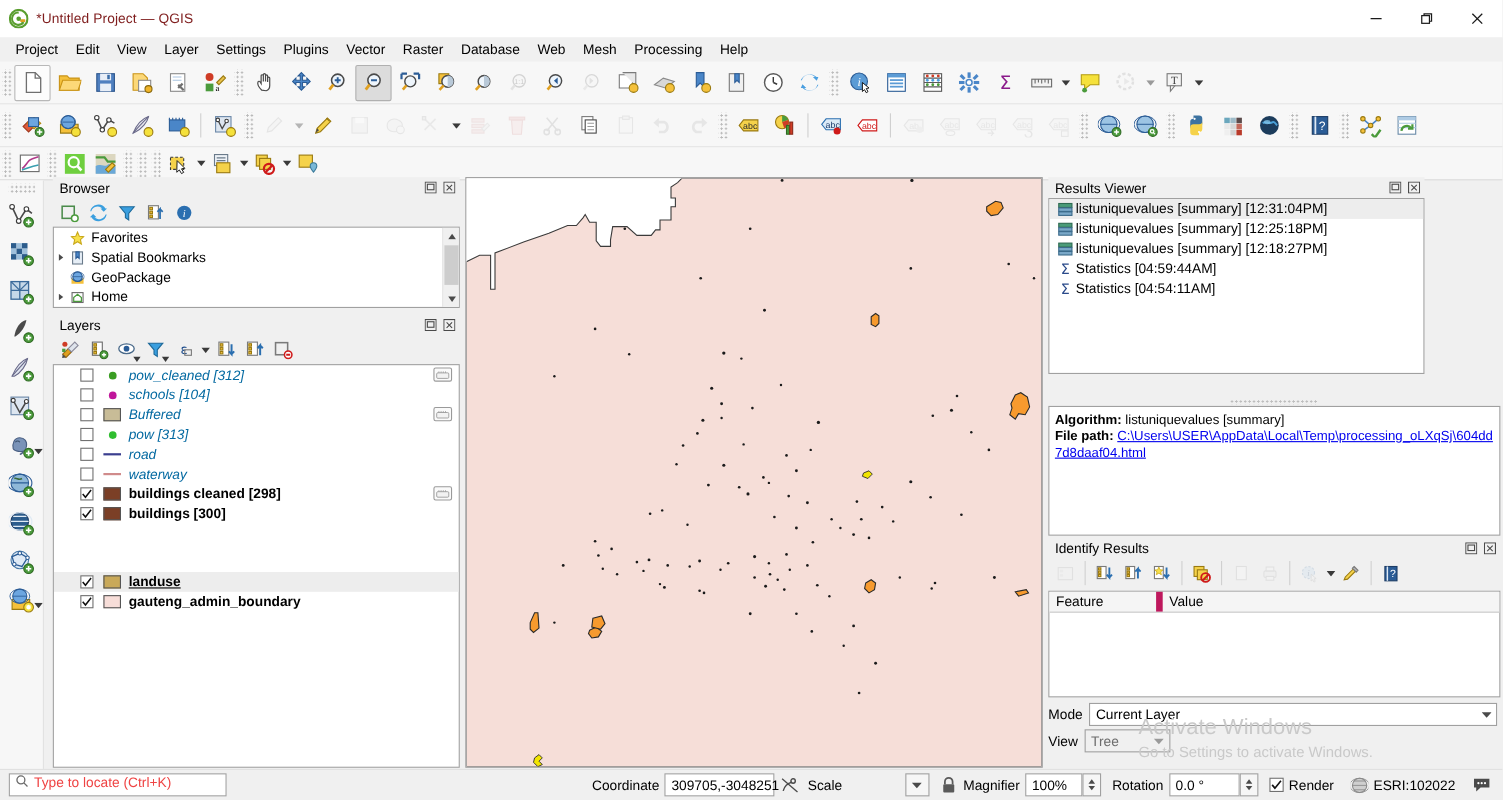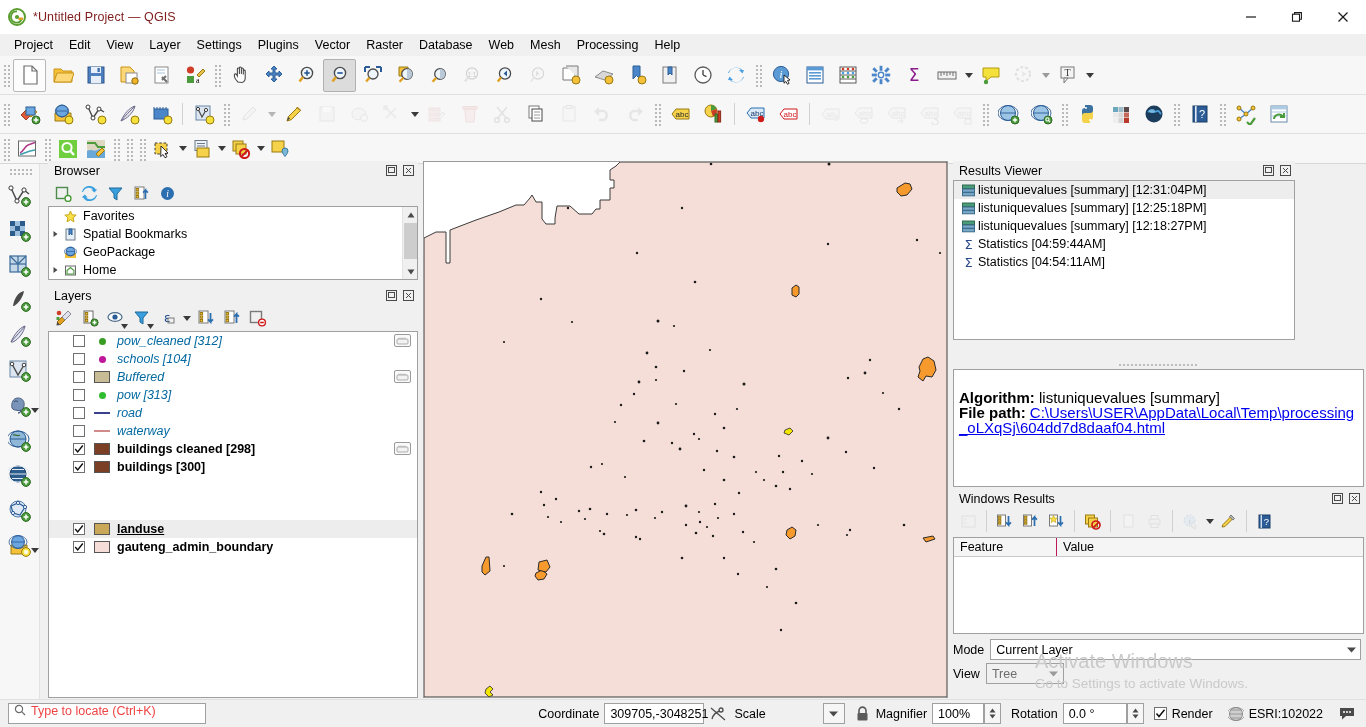--- a/index.html
+++ b/index.html
@@ -128,32 +128,32 @@
                 border: 1px solid #9a9a9a; background: #fff; overflow: hidden; }
   #canvas { width: 100%; height: 100%; display: block; }
 
   
   #results { left: 953px; top: 161px; width: 342px; height: 326px; }
   #results .listbox { height: 160px; }
   .res-row { display: flex; align-items: center; height: 18px; padding-left: 4px; font-size: 12.5px;}
   .res-row.sel { background: #ededed; }
   .res-ico { width: 20px; display:flex; align-items:center; justify-content:center; flex: 0 0 auto;}
   #res-detail { position: absolute; left: 0; top: 208px; width: 411px; height: 118px;
-                background: #fff; border: 1px solid #a0a0a0; padding: 20px 5px; font-size: 15px; line-height: 15px;
+                background: #fff; border: 1px solid #a0a0a0; padding: 4px 5px; font-size: 12px; line-height: 15px;
                 word-break: break-all;}
   #res-detail a { color: #0000ee; text-decoration: underline; }
   .hsplit { position:absolute; left: 165px; top: 202px; width: 80px; height: 5px;
             background-image: radial-gradient(#bdbdbd 1px, transparent 1px); background-size: 4px 4px; }
 
   
   #identify { left: 953px; top: 489px; width: 411px; height: 209px; }
   #idtable { position: absolute; left: 0; top: 48px; width: 411px; height: 97px;
              background: #fff; border: 1px solid #a0a0a0; }
   .idhdr { display: flex; height: 19px; background: #f5f5f5; border-bottom: 1px solid #c8c8c8; }
-  .idhdr .hc { font-size: 12.5px; padding: 2px 0 0 6px; border-right: 1px solid #be185d; }
+  .idhdr .hc { font-size: 12.5px; padding: 2px 0 0 6px; border-right: 6px solid #be185d; }
   .idhdr .hc.c1 { width: 103px; }
   .idhdr .hc.c2 { flex: 1 1 auto; border-right: none; }
   #idmode { position: absolute; left: 0; top: 150px; width: 411px; display: flex; align-items: center; gap: 6px; font-size: 12.5px;}
   #idview { position: absolute; left: 0; top: 174px; width: 411px; display: flex; align-items: center; gap: 6px; font-size: 12.5px;}
   .combo { height: 21px; border: 1px solid #a0a0a0; background: #fff;
            display: flex; align-items: center; padding-left: 5px; font-size: 12.5px; position: relative; }
   .combo .cbtn { position: absolute; right: 0; top: 0; width: 18px; height: 19px;
                  display: flex; align-items: center; justify-content: center; }
   .combo.disabled { background: #f0f0f0; color: #6d6d6d; }
 
@@ -1552,21 +1552,21 @@
       </div>
       <div>
         <b>File path:</b>
         <a href="#">C:\Users\USER\AppData\Local\Temp\processing_oLXqSj\604dd7d8daaf04.html</a>
       </div>
     </div>
   </div>
 
   <div class="dock" id="identify">
     <div class="dock-title">
-      <span class="dt-text">Windows Results</span>
+      <span class="dt-text">Identify Results</span>
       <span class="dbtn">
         <svg width="11" height="11" viewBox="0 0 11 11">
             <rect x=".5" y=".5" width="10" height="10" fill="none" stroke="#4a4a4a"></rect>
             <rect x="2.5" y="2.5" width="6" height="5" fill="none" stroke="#4a4a4a"></rect>
           </svg>
       </span>
       <span class="dbtn">
         <svg width="11" height="11" viewBox="0 0 11 11">
             <rect x=".5" y=".5" width="10" height="10" fill="none" stroke="#4a4a4a"></rect>
             <path d="M3 3 L8 8 M8 3 L3 8" stroke="#4a4a4a"></path>

